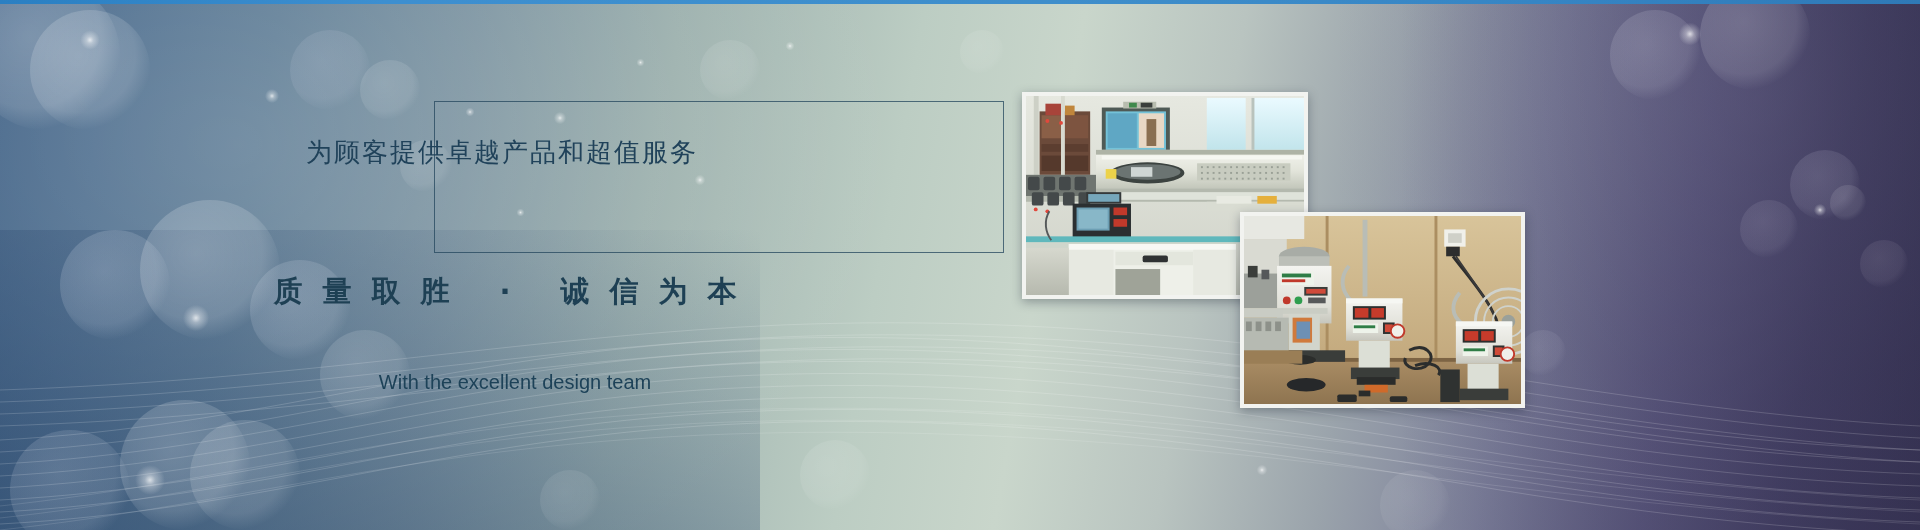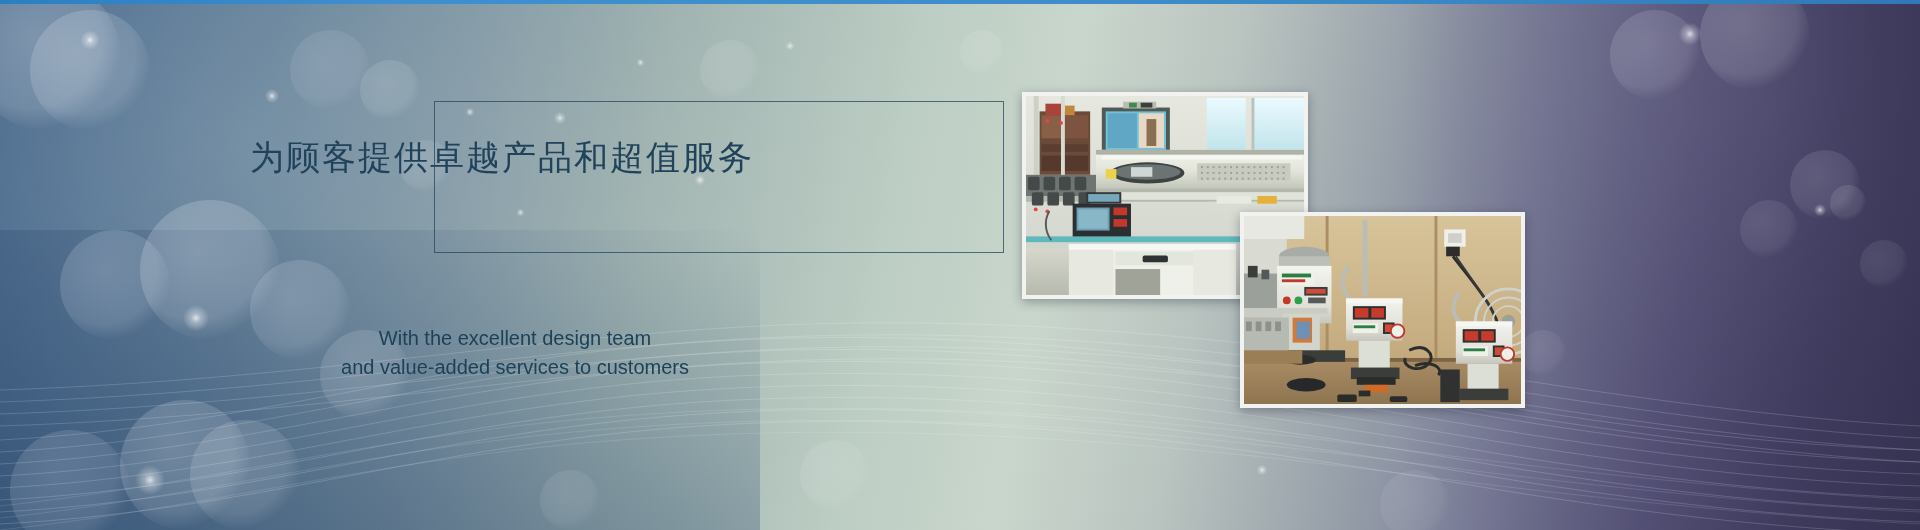--- a/index.html
+++ b/index.html
@@ -75,21 +75,21 @@
   
   .title-box{
     position:absolute;
     left:434px; top:101px; width:570px; height:152px;
     border:1px solid rgba(35,70,92,0.75);
     z-index:6;
   }
   .cn-title{
     position:absolute; left:0; top:135px; width:1004px;
     text-align:center;
-    font-size:34px; letter-spacing:2px;
+    font-size:26px; letter-spacing:2px;
     color:#20425a;
     font-family:"DejaVu Sans","Liberation Sans",sans-serif;
     z-index:7;
     white-space:nowrap;
   }
   .en-sub{
     position:absolute; left:0; top:190px; width:1004px;
     text-align:center;
     font-family:"Liberation Serif","DejaVu Serif",serif;
     font-size:24px; letter-spacing:0.6px;
@@ -106,21 +106,21 @@
     z-index:7;
     white-space:nowrap;
   }
   .para{
     position:absolute; left:0; top:324px; width:1030px;
     text-align:center;
     font-size:20px; line-height:29px;
     color:#1d4258;
     z-index:7;
   }
-  .para div{ white-space:nowrap; }
+  .para div{ white-space:nowrap;margin-top:44px; }
 
   
   .photo{
     position:absolute; z-index:8;
     border:4px solid #f2f3f0;
     box-shadow:0 3px 10px rgba(20,30,45,0.35);
     overflow:hidden;
     background:#b9b7ad;
   }
   #photo-1{ left:1022px; top:92px; width:286px; height:207px; }
@@ -197,24 +197,24 @@
     <g fill="none" stroke="rgba(255,255,255,0.22)" stroke-width="1">
       <path d="M0,300 C220,276 380,228 620,210 C900,189 1180,214 1420,246 C1620,272 1800,288 1920,294"></path>
       <path d="M0,288 C220,264 380,216 620,198 C900,177 1180,202 1420,234 C1620,260 1800,276 1920,282"></path>
       <path d="M0,276 C220,252 380,204 620,186 C900,165 1180,190 1420,222 C1620,248 1800,264 1920,270"></path>
     </g>
   </svg>
 
   <div class="title-box"></div>
 
   <div class="cn-title">为顾客提供卓越产品和超值服务</div>
+  <div class="slogan">质量取胜 · 诚信为本</div>
 
   <div class="para">
     <div>With the excellent design team</div>
-    <div>and value-added services to customers</div>
   </div>
 
   <div class="photo" id="photo-1">
     <svg viewBox="0 0 286 207" preserveAspectRatio="none">
       <defs>
         <linearGradient id="p1wall" x1="0" y1="0" x2="0" y2="1">
           <stop offset="0%" stop-color="#e6e8e0"></stop>
             <stop offset="100%" stop-color="#cfd2c8"></stop>
         </linearGradient>
         <linearGradient id="p1mach" x1="0" y1="0" x2="0" y2="1">

